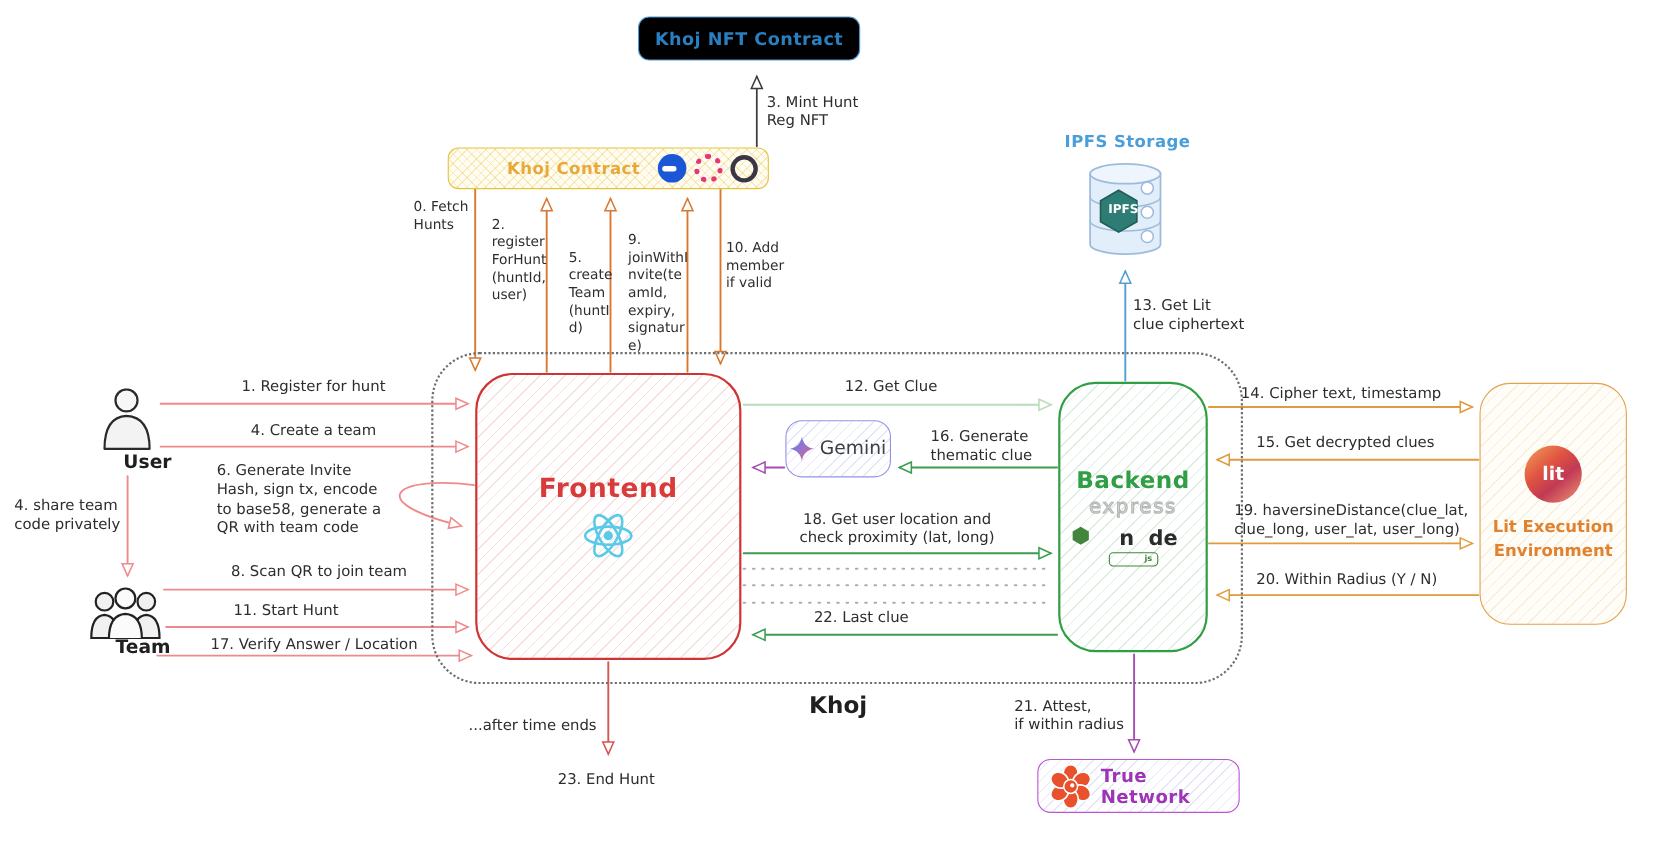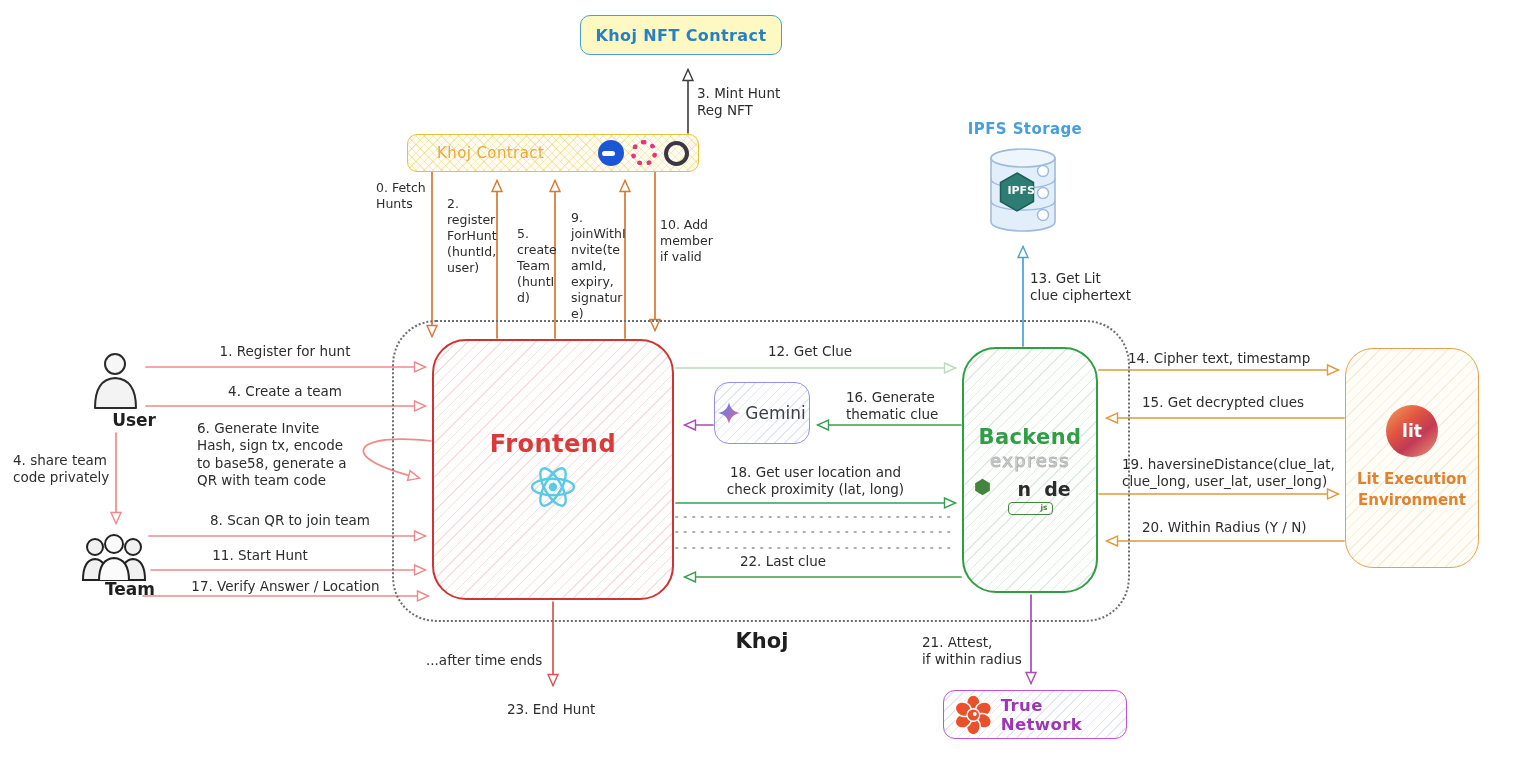--- a/index.html
+++ b/index.html
@@ -8,37 +8,37 @@
   .layer{position:absolute;left:0;top:0;width:1527px;height:781px;pointer-events:none;}
   .box{position:absolute;box-sizing:border-box;display:flex;align-items:center;justify-content:center;}
   .lbl{position:absolute;font-size:13.5px;line-height:1.28;white-space:pre-line;color:#2d2d2d;}
   .sm{font-size:12.5px;}
   .ctr{text-align:center;}
   .hatch-red{background-color:#fff;background-image:repeating-linear-gradient(135deg,rgba(224,90,90,.20) 0 1px,transparent 1px 8px);}
   .hatch-green{background-color:#fff;background-image:repeating-linear-gradient(135deg,rgba(61,158,78,.18) 0 1px,transparent 1px 8px);}
   .hatch-yellow{background-color:#fffdf2;background-image:repeating-linear-gradient(135deg,rgba(232,185,49,.28) 0 1px,transparent 1px 6px),repeating-linear-gradient(45deg,rgba(232,185,49,.28) 0 1px,transparent 1px 6px);}
   .hatch-purple{background-color:#fff;background-image:repeating-linear-gradient(135deg,rgba(140,140,230,.22) 0 1px,transparent 1px 7px);}
   .hatch-cream{background-color:#fffdf8;background-image:repeating-linear-gradient(135deg,rgba(226,161,78,.18) 0 1px,transparent 1px 8px);}
-  #nft-box{left:580px;top:15px;width:202px;height:40px;border:1.6px solid #4d9bd8;border-radius:10px;background:#fef9c3;}
+  #nft-box{left:580px;top:15px;width:202px;height:40px;border:1.6px solid #4d9bd8;border-radius:10px;background:#000000;}
   #nft-box .t{color:#2a7fc1;font-size:16px;font-weight:bold;letter-spacing:.4px;}
   #contract-box{left:407px;top:134px;width:292px;height:38px;border:1.6px solid #e6c23c;border-radius:10px;gap:7px;justify-content:flex-end;padding:0 9px;}
-  #contract-box .t{color:#e8a93a;font-size:15px;font-weight:normal;letter-spacing:.4px;margin-right:auto;margin-left:20px;}
+  #contract-box .t{color:#e8a93a;font-size:15px;font-weight:bold;letter-spacing:.4px;margin-right:auto;margin-left:44px;}
   .coin-blue{width:26px;height:26px;border-radius:50%;background:#1a56d6;position:relative;}
   .coin-blue::after{content:"";position:absolute;left:4px;top:10.5px;width:13px;height:5px;border-radius:3px;background:#fff;}
   .polkadot{width:26px;height:26px;border-radius:50%;border:5px dotted #e6357a;box-sizing:border-box;}
   .ring-dark{width:25px;height:25px;border-radius:50%;border:4.5px solid #3a3644;box-sizing:border-box;}
   #khoj-container{position:absolute;left:392px;top:320px;width:734px;height:298px;border:2px dotted #6e6e6e;border-radius:44px;}
   #frontend-box{left:432px;top:339px;width:242px;height:261px;border:2.6px solid #cf3434;border-radius:34px;flex-direction:column;gap:6px;}
   #frontend-box .t{color:#d93a3a;font-size:24px;font-weight:bold;letter-spacing:.5px;}
   #backend-box{left:962px;top:347px;width:136px;height:246px;border:2.6px solid #2f9e44;border-radius:34px;flex-direction:column;gap:1px;}
   #backend-box .t{color:#2f9e44;font-size:21px;font-weight:bold;letter-spacing:.4px;}
   .express{font-size:18px;letter-spacing:1.5px;color:rgba(120,120,120,.25);-webkit-text-stroke:1px #b5b5b5;}
   .nodelogo{display:flex;align-items:flex-start;gap:1px;font-size:19px;font-weight:bold;color:#2b2b2b;margin-top:6px;}
   .njs{display:block;margin:1px auto 0;width:15px;font-size:7.5px;font-weight:bold;color:#43853d;border:1px solid #43853d;border-radius:4px;text-align:center;line-height:1.4;padding-left:28px;}
-  #gemini-box{left:714px;top:382px;width:96px;height:62px;border:1.6px solid #9191e9;border-radius:15px;gap:5px;}
+  #gemini-box{left:714px;top:382px;width:96px;height:52px;border:1.6px solid #9191e9;border-radius:15px;gap:5px;}
   #gemini-box .t{color:#3c4043;font-size:17px;}
   #lit-box{left:1345px;top:348px;width:134px;height:220px;border:1.6px solid #e2a14e;border-radius:28px;flex-direction:column;gap:12px;}
   .lit-circle{width:52px;height:52px;border-radius:50%;display:flex;align-items:center;justify-content:center;
               background:linear-gradient(140deg,#f2a25c 0%,#e05340 38%,#c13a55 62%,#e27a6a 88%);}
   .lit-circle .t{color:#fff;font-size:17px;font-weight:bold;}
   #lit-box .cap{color:#e0822f;font-size:15px;font-weight:bold;text-align:center;white-space:pre-line;line-height:1.4;}
   #truenet-box{left:943px;top:690px;width:184px;height:49px;border:1.6px solid #bb55d4;border-radius:12px;gap:8px;justify-content:flex-start;padding-left:10px;}
   #truenet-box .t{color:#9c36b5;font-size:16.5px;font-weight:bold;letter-spacing:.4px;}
   #ipfs-label{left:950px;top:120px;width:150px;text-align:center;color:#4a9fd8;font-size:15px;font-weight:bold;letter-spacing:.4px;}
   #ipfs-cyl{position:absolute;left:986px;top:146px;width:74px;height:88px;}

